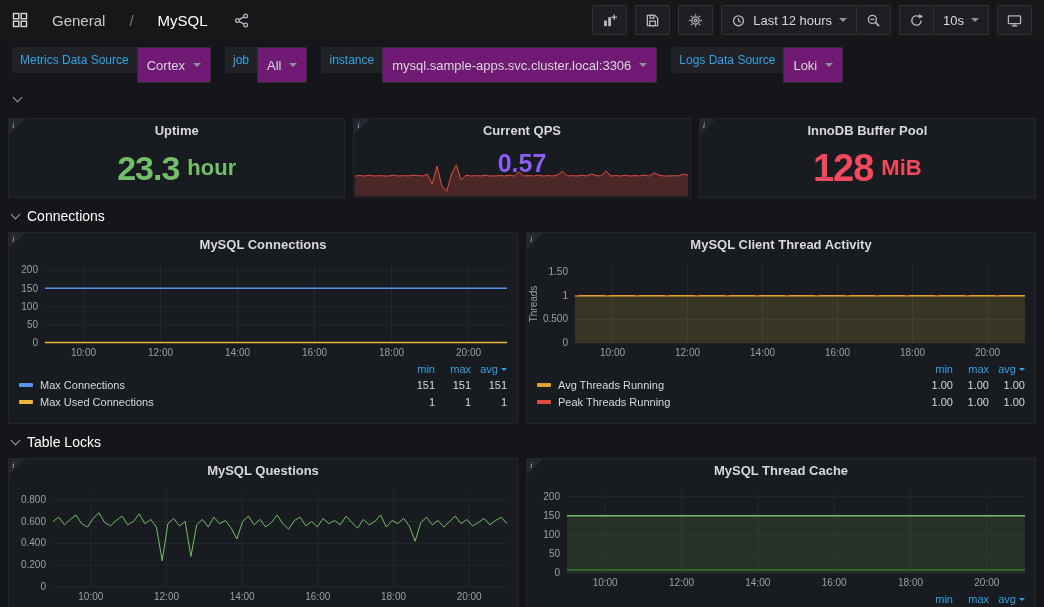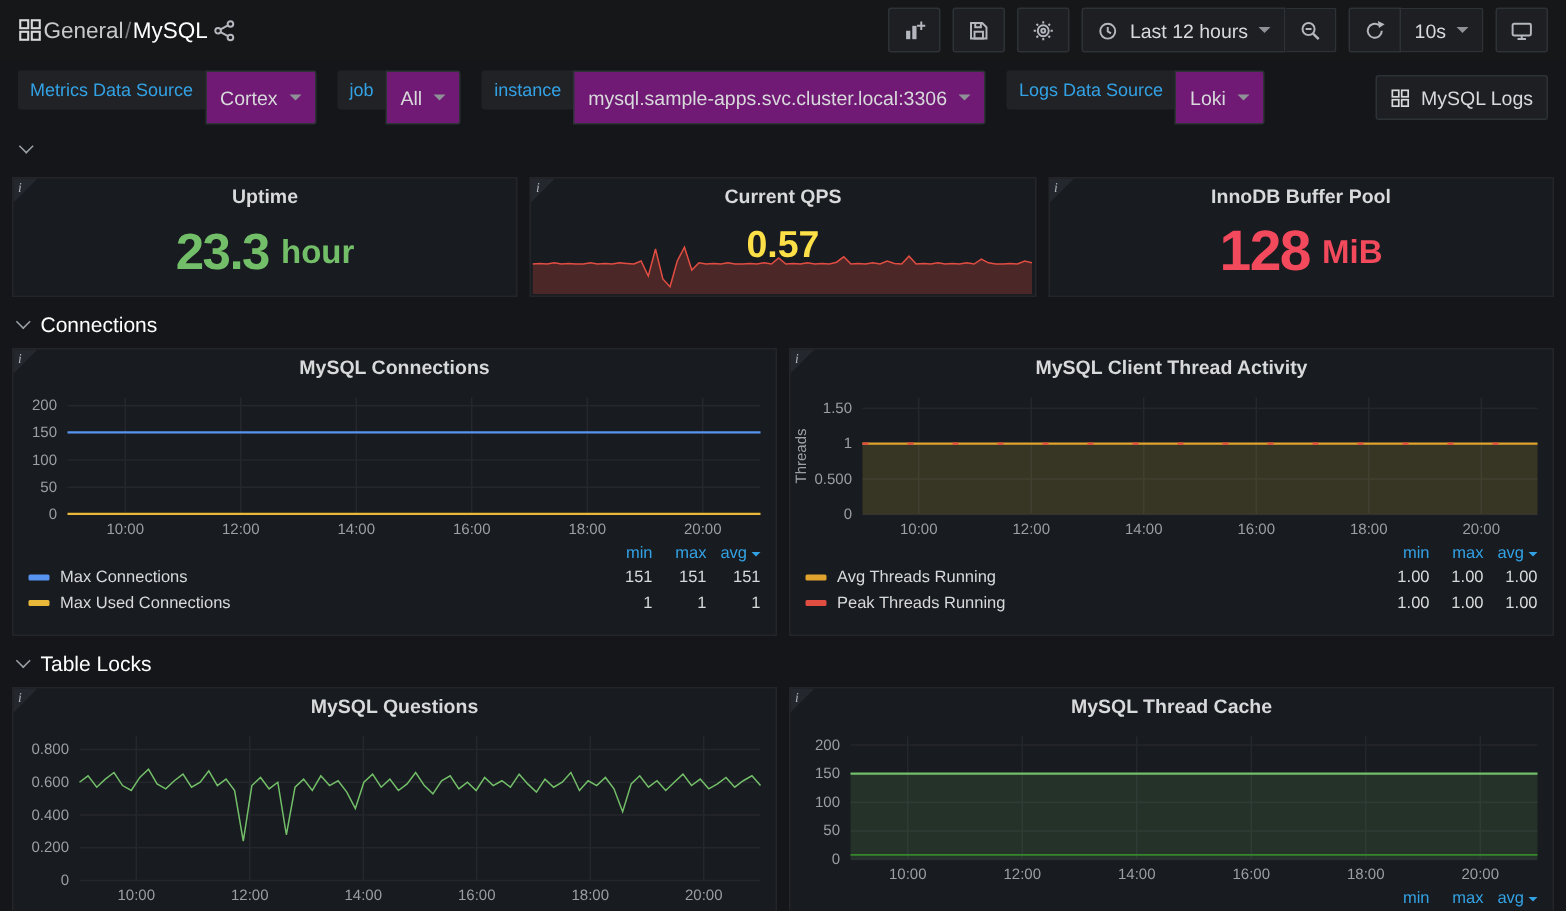--- a/index.html
+++ b/index.html
@@ -2,21 +2,21 @@
 <html><head>
 <meta charset="utf-8">
 <style>
   *{box-sizing:border-box;margin:0;padding:0}
   html,body{width:1044px;height:607px;overflow:hidden;background:#141619;
     font-family:"Liberation Sans",sans-serif;color:#d8d9da;font-size:13px}
   svg{display:block}
   .icon-stroke{stroke:#b4b7bd;fill:none;stroke-width:1.4}
   
   .navbar{display:flex;align-items:center;height:40px;padding:0 12px;background:#161719}
-  .nav-left{display:flex;align-items:center;gap:1px}
+  .nav-left{display:flex;align-items:center;gap:24px}
   .bc-folder{font-size:15px;color:#c7c9cc;cursor:pointer}
   .bc-sep{font-size:15px;color:#77797d}
   .bc-title{font-size:15px;color:#ffffff;font-weight:500;cursor:pointer}
   .nav-right{margin-left:auto;display:flex;align-items:center;gap:8px}
   .tbtn{display:inline-flex;align-items:center;gap:7px;height:30px;padding:0 9px;
     background:#1d1f23;border:1px solid #2c3235;border-radius:2px;color:#d8d9da;
     font-size:13px;cursor:pointer;font-family:inherit}
   .btn-group{display:flex}
   .btn-group .tbtn+.tbtn{border-left-width:0;border-radius:0 2px 2px 0}
   .btn-group .tbtn:first-child{border-radius:2px 0 0 2px}
@@ -45,21 +45,21 @@
   .panel-title{height:24px;line-height:24px;text-align:center;font-size:13px;font-weight:700;
     color:#d8d9da;cursor:pointer}
   .stats-row{margin-top:8px}
   .stat-panel{height:80px}
   .stat-wrap{position:absolute;left:0;right:0;top:24px;bottom:4px;display:flex;
     align-items:center;justify-content:center;gap:8px;z-index:1}
   .stat-big{font-size:34px;font-weight:700;letter-spacing:-1px}
   .stat-big.xl{font-size:38px}
   .stat-unit{font-size:22px;font-weight:700}
   .green{color:#73bf69}
-  .red{color:#fde047}
+  .red{color:#8b5cf6}
   .bright-red{color:#f2495c}
   .spark{position:absolute;left:1px;right:1px;bottom:1px;height:46px;z-index:0}
   .qps-value{position:absolute;left:0;right:0;top:30px;text-align:center;font-size:25px;
     font-weight:700;z-index:1}
   .section{display:flex;align-items:center;gap:8px;padding:10px 12px 8px;font-size:14px;
     font-weight:400;color:#ffffff;cursor:pointer}
   .graph-panel{height:192px;display:flex;flex-direction:column}
   .graph-panel.tall{height:210px}
   .chart{width:100%}
   
@@ -191,29 +191,20 @@
       <span class="caret"></span>
     </span>
   </div>
   <div class="var">
     <span class="var-label">Logs Data Source</span>
     <span class="var-value">
       <span>Loki</span>
       <span class="caret"></span>
     </span>
   </div>
-  <button class="tbtn logs-btn">
-    <svg width="13" height="13" viewBox="0 0 16 16" class="icon-stroke" style="stroke:#d8d9da">
-      <rect x="1.5" y="1.5" width="5.3" height="5.3"></rect>
-        <rect x="9.2" y="1.5" width="5.3" height="5.3"></rect>
-      <rect x="1.5" y="9.2" width="5.3" height="5.3"></rect>
-        <rect x="9.2" y="9.2" width="5.3" height="5.3"></rect>
-    </svg>
-    <span>MySQL Logs</span>
-  </button>
 </div>
 
 <div class="collapse-row">
   <span class="chev"></span>
 </div>
 
 <div class="row stats-row">
   <div class="panel stat-panel">
     <div class="corner"></div>
       <span class="corner-i">i</span>

